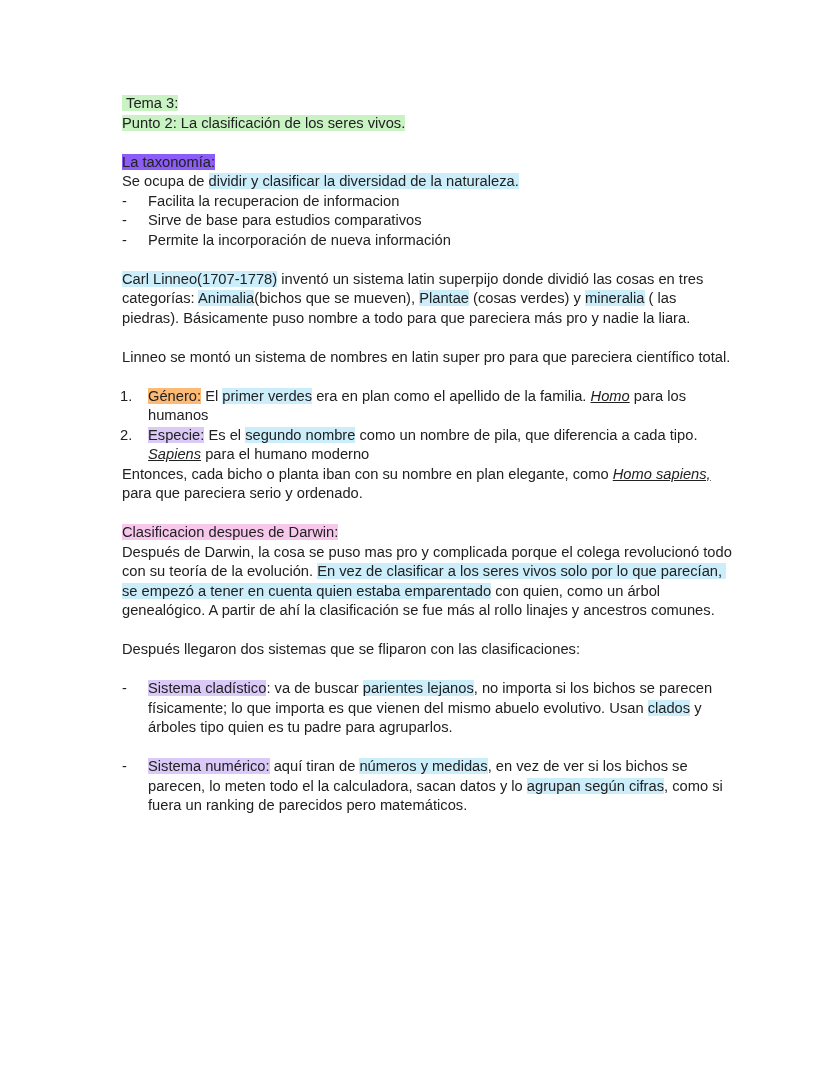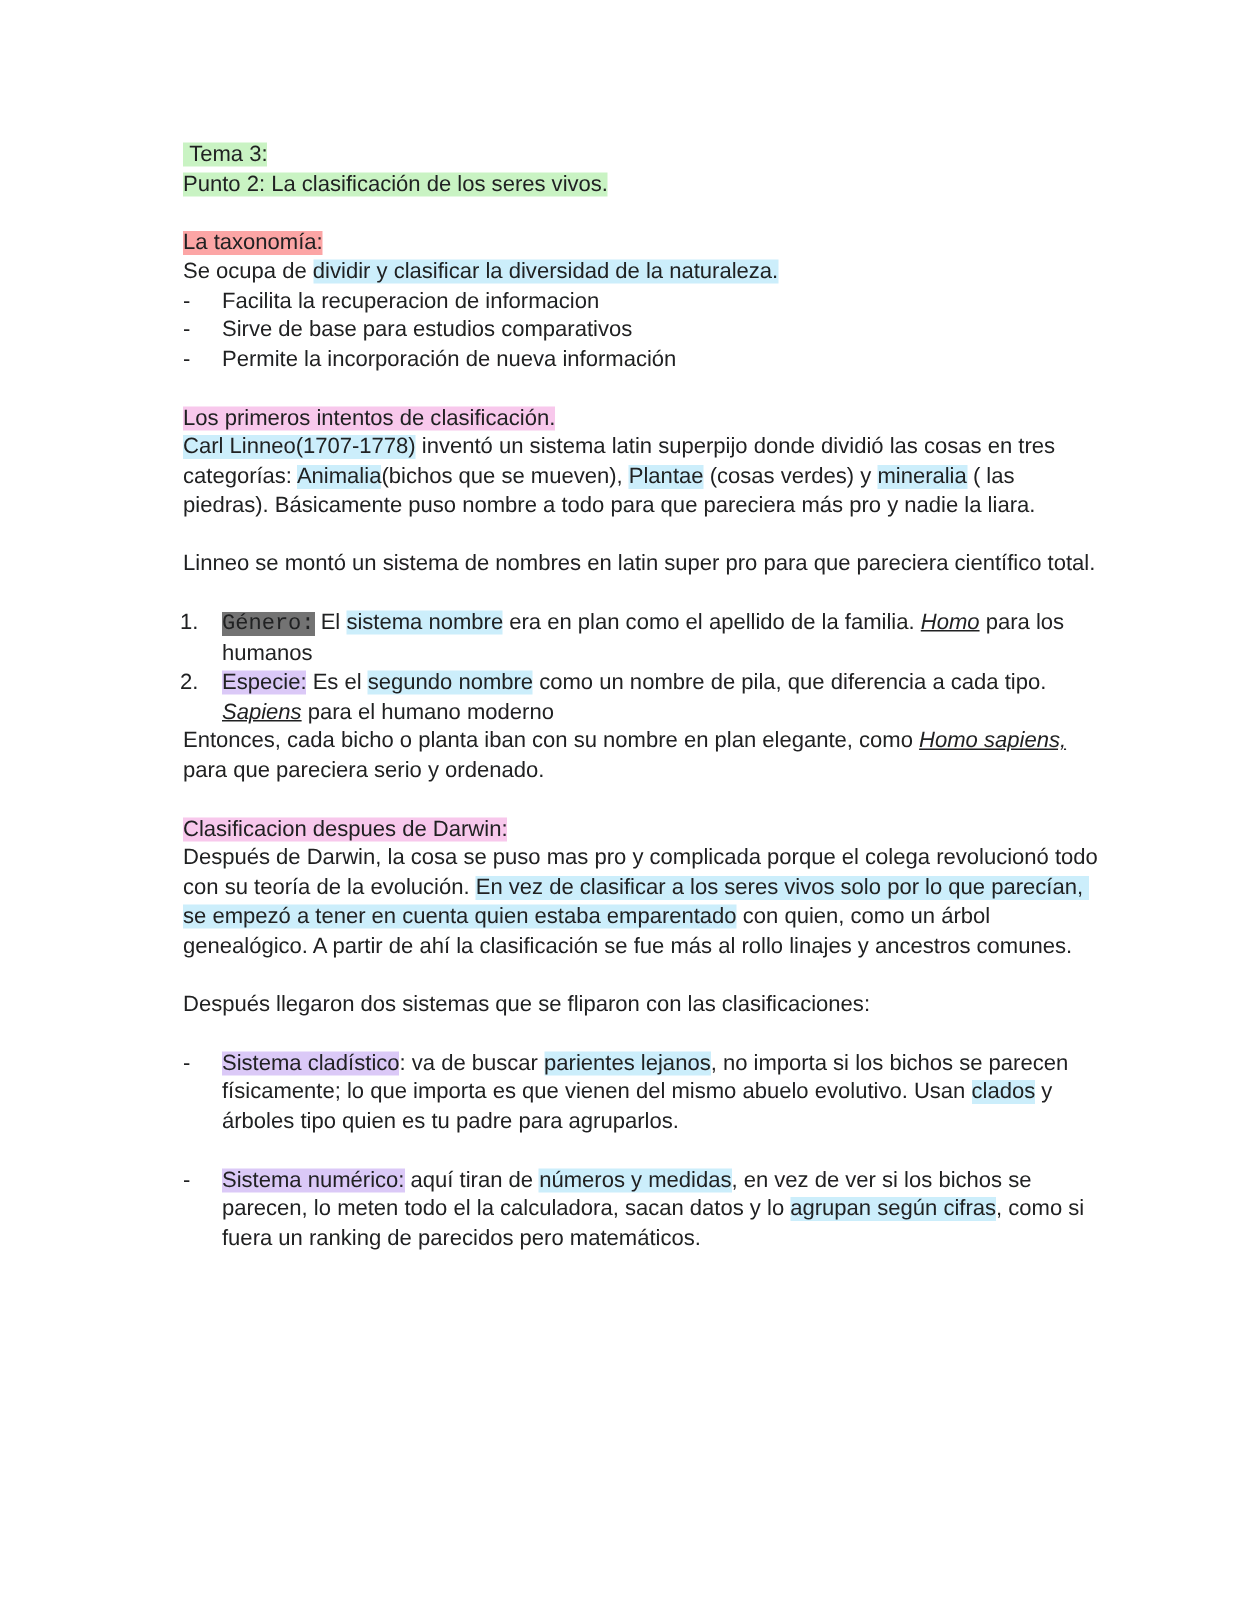--- a/index.html
+++ b/index.html
@@ -29,32 +29,31 @@
   .li.num .marker { left: 24px; }
 </style>
 </head>
 <body>
 
 <div class="page" style="background: rgb(255, 255, 255); color: rgb(32, 33, 34);">
   <div class="doc-body" id="doc-body">
       <div class="para"><span class="run" style="background: rgb(201, 243, 195);"> Tema 3:</span></div>
       <div class="para"><span class="run" style="background: rgb(201, 243, 195);">Punto 2: La clasificación de los seres vivos.</span></div>
       <div class="spacer"></div>
-      <div class="para"><span class="run" style="background: #fca5a5;">La taxonomía:</span></div>
+      <div class="para"><span class="run" style="background: #8b5cf6;">La taxonomía:</span></div>
       <div class="para"><span class="run">Se ocupa de </span><span class="run" style="background: rgb(204, 238, 251); margin-top: 16px;">dividir y clasificar la diversidad de la naturaleza.</span></div>
       <div class="li bul"><span class="marker">-</span><span class="run">Facilita la recuperacion de informacion</span></div>
       <div class="li bul"><span class="marker">-</span><span class="run">Sirve de base para estudios comparativos</span></div>
       <div class="li bul"><span class="marker">-</span><span class="run">Permite la incorporación de nueva información</span></div>
       <div class="spacer"></div>
-      <div class="para"><span class="run" style="background: rgb(248, 200, 236);">Los primeros intentos de clasificación.</span></div>
       <div class="para"><span class="run" style="background: rgb(204, 238, 251);">Carl Linneo(1707-1778)</span><span class="run"> inventó un sistema latin superpijo donde dividió las cosas en tres categorías: </span><span class="run" style="background: rgb(204, 238, 251);">Animalia</span><span class="run">(bichos que se mueven), </span><span class="run" style="background: rgb(204, 238, 251);">Plantae</span><span class="run"> (cosas verdes) y </span><span class="run" style="background: rgb(204, 238, 251);">mineralia</span><span class="run"> ( las piedras). Básicamente puso nombre a todo para que pareciera más pro y nadie la liara.</span></div>
       <div class="spacer"></div>
       <div class="para"><span class="run">Linneo se montó un sistema de nombres en latin super pro para que pareciera científico total.</span></div>
       <div class="spacer"></div>
-      <div class="li num"><span class="marker">1.</span><span class="run" style="background: #737373; font-family: Liberation Mono, monospace;">Género:</span><span class="run"> El </span><span class="run" style="background: rgb(204, 238, 251);">sistema nombre</span><span class="run"> era en plan como el apellido de la familia. </span><span class="run italic">Homo</span><span class="run"> para los humanos</span></div>
+      <div class="li num"><span class="marker">1.</span><span class="run" style="background: #fdba74;">Género:</span><span class="run"> El </span><span class="run" style="background: rgb(204, 238, 251);">primer verdes</span><span class="run"> era en plan como el apellido de la familia. </span><span class="run italic">Homo</span><span class="run"> para los humanos</span></div>
       <div class="li num"><span class="marker">2.</span><span class="run" style="background: rgb(219, 201, 247);">Especie:</span><span class="run"> Es el </span><span class="run" style="background: rgb(204, 238, 251);">segundo nombre</span><span class="run"> como un nombre de pila, que diferencia a cada tipo. </span><span class="run italic">Sapiens</span><span class="run"> para el humano moderno</span></div>
       <div class="para"><span class="run">Entonces, cada bicho o planta iban con su nombre en plan elegante, como </span><span class="run italic">Homo sapiens,</span><span class="run"> para que pareciera serio y ordenado.</span></div>
       <div class="spacer"></div>
       <div class="para"><span class="run" style="background: rgb(248, 200, 236);">Clasificacion despues de Darwin:</span></div>
       <div class="para"><span class="run">Después de Darwin, la cosa se puso mas pro y complicada porque el colega revolucionó todo con su teoría de la evolución. </span><span class="run" style="background: rgb(204, 238, 251);">En vez de clasificar a los seres vivos solo por lo que parecían, se empezó a tener en cuenta quien estaba emparentado</span><span class="run"> con quien, como un árbol genealógico. A partir de ahí la clasificación se fue más al rollo linajes y ancestros comunes.</span></div>
       <div class="spacer"></div>
       <div class="para"><span class="run">Después llegaron dos sistemas que se fliparon con las clasificaciones:</span></div>
       <div class="spacer"></div>
       <div class="li bul"><span class="marker">-</span><span class="run" style="background: rgb(219, 201, 247);">Sistema cladístico</span><span class="run">: va de buscar </span><span class="run" style="background: rgb(204, 238, 251);">parientes lejanos</span><span class="run">, no importa si los bichos se parecen físicamente; lo que importa es que vienen del mismo abuelo evolutivo. Usan </span><span class="run" style="background: rgb(204, 238, 251);">clados</span><span class="run"> y árboles tipo quien es tu padre para agruparlos.</span></div>
       <div class="spacer"></div>

